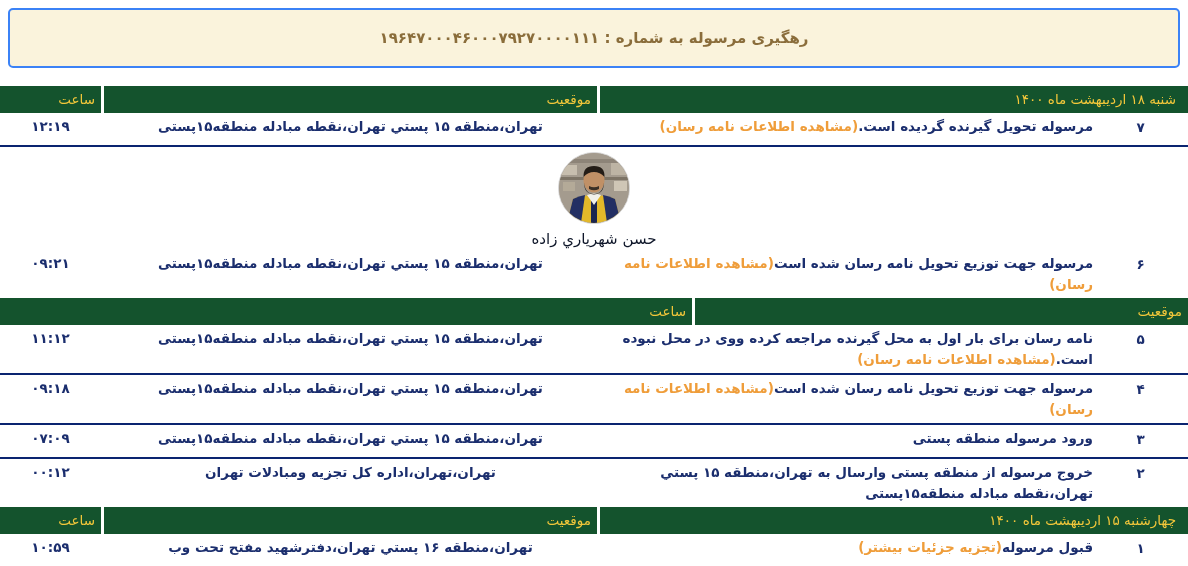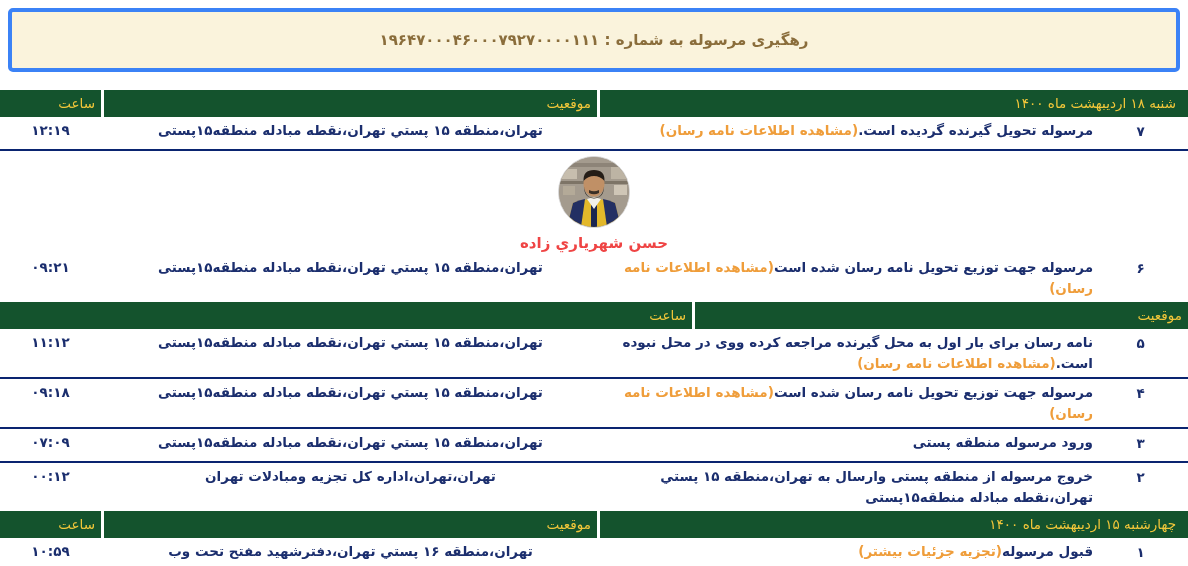--- a/index.html
+++ b/index.html
@@ -4,21 +4,21 @@
 <style>
   html,body{margin:0;padding:0;}
   body{
     width:1188px;height:566px;background:#ffffff;direction:rtl;
     font-family:"DejaVu Sans","Liberation Sans",sans-serif;
     overflow:hidden;
   }
   
   .banner{
     margin:8px 8px 18px 8px;height:56px;
-    background:#faf3dc;border:4px solid #3b82f6;border-radius:5px;
+    background:#faf3dc;border:2px solid #3b82f6;border-radius:5px;
     display:flex;align-items:center;justify-content:center;
     color:#8a6d3b;font-weight:bold;font-size:15px;
   }
   
   .track-table{width:1188px;}
   .row{display:flex;gap:3px;}
   .cell{box-sizing:border-box;}
   .desc-cell{flex:0 0 588px;}
   .loc-cell{flex:0 0 493px;}
   .time-cell{flex:1 1 auto;}
@@ -44,21 +44,21 @@
   
   .carrier-row{
     display:flex;flex-direction:column;align-items:center;
     padding:5px 0 2px 0;
   }
   .avatar{
     width:70px;height:70px;border-radius:50%;overflow:hidden;
     border:1px solid #d9d9d9;background:#a89f93;
   }
   .avatar svg{display:block;width:100%;height:100%;}
-  .carrier-name{color:#ef4444;font-weight:bold;font-size:15px;margin-top:3px;}
+  .carrier-name{color:#0f172a;font-weight:normal;font-size:15px;margin-top:3px;}
 </style>
 </head>
 <body>
 
 <div class="banner">
   <span>رهگیری مرسوله به شماره : ۱۹۶۴۷۰۰۰۴۶۰۰۰۷۹۲۷۰۰۰۰۱۱۱</span>
 </div>
 
 <section class="track-table">
   <div class="row head-row">

